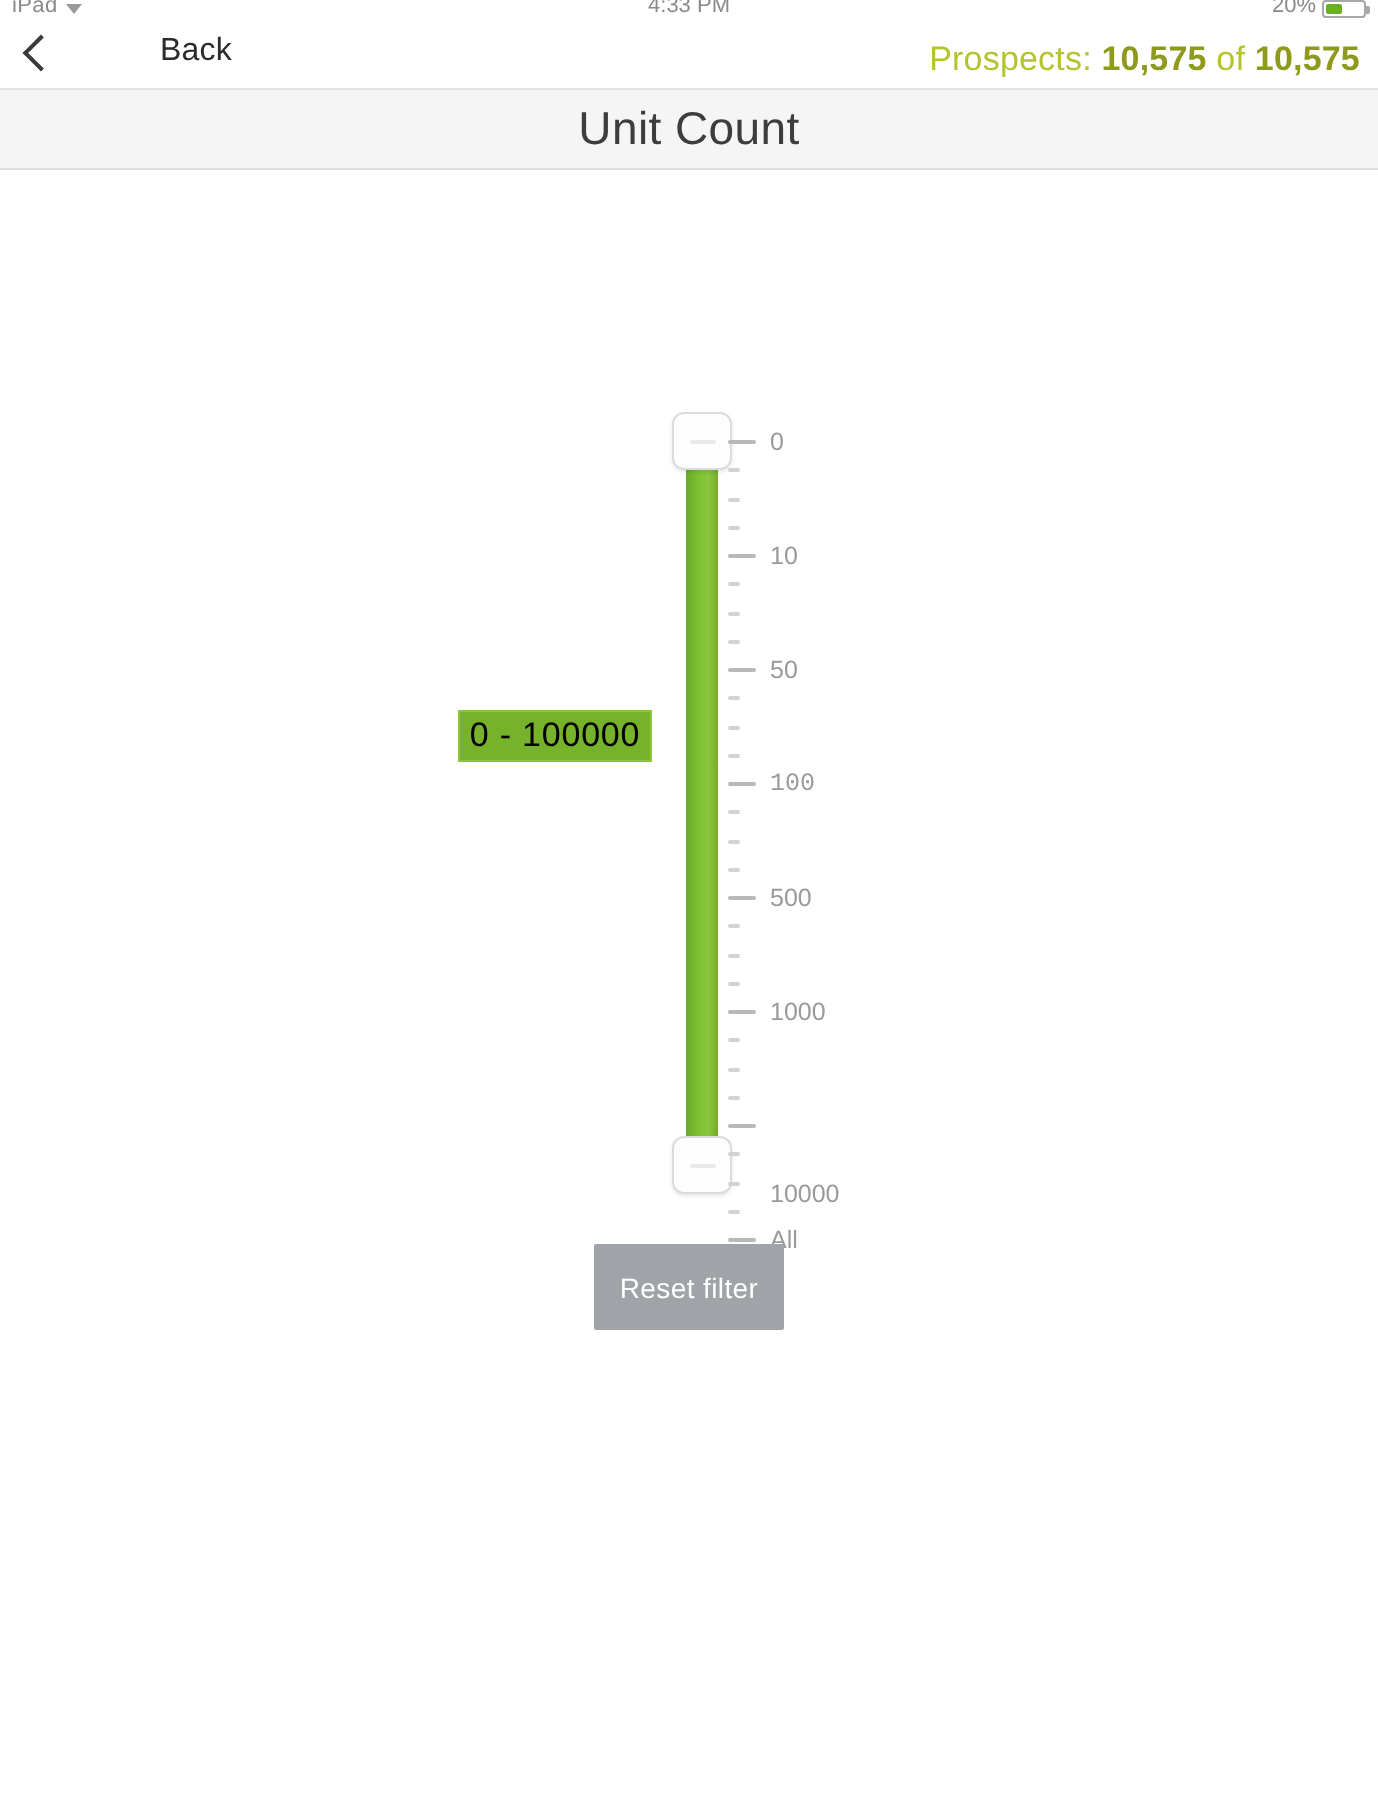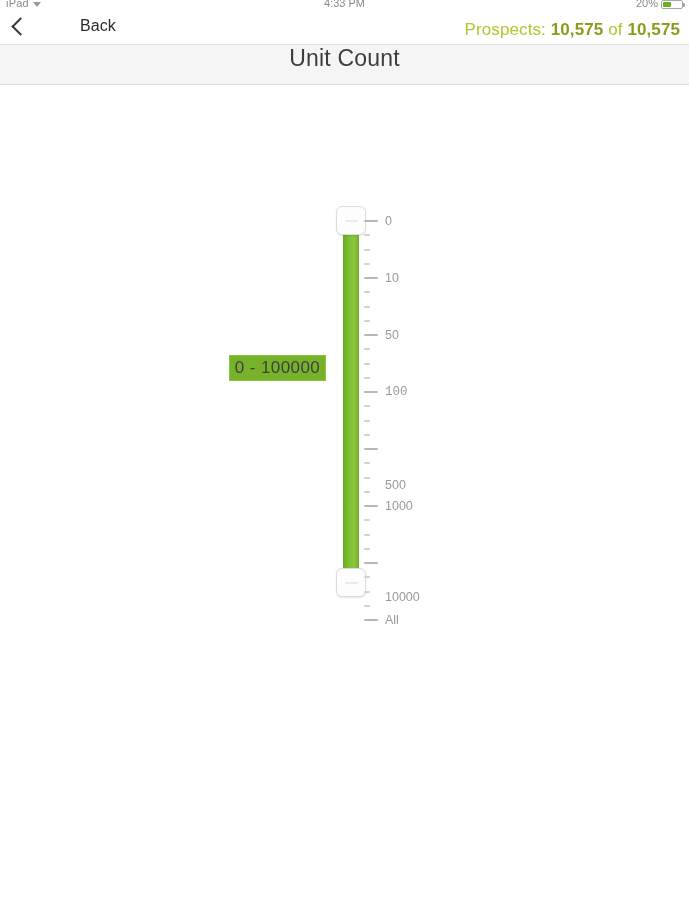--- a/index.html
+++ b/index.html
@@ -130,20 +130,21 @@
   
   .titlebar {
     position: absolute;
     left: 0; top: 44px;
     width: 689px; height: 41px;
     background: #f5f5f5;
     border-top: 1px solid #e3e3e3;
     border-bottom: 1px solid #dedede;
     box-sizing: border-box;
     display: flex;
+    align-items: center;
     justify-content: center;
   }
   .title-text {
     font-size: 23px;
     color: #3d3d3d;
     font-weight: normal;
     letter-spacing: .2px;
     margin: 0;
   }
 
@@ -171,21 +172,21 @@
   .value-badge {
     position: absolute;
     left: 229px; top: 269px;
     width: 97px; height: 26px;
     background: #77b22b;
     border: 1px solid #8cc63f;
     box-sizing: border-box;
     display: flex;
     align-items: center;
     justify-content: center;
-    color: #404040;
+    color: #000000;
     font-size: 17px;
     letter-spacing: .4px;
   }
 
   
   .slider {
     position: absolute;
     left: 336px; top: 120px;
     width: 100px;
     height: 395px;
@@ -327,33 +328,34 @@
         <div class="tick-label" style="top: 123px;">50</div>
         <div class="tick minor" style="top: 142px;"></div>
         <div class="tick minor" style="top: 157px;"></div>
         <div class="tick minor" style="top: 171px;"></div>
         <div class="tick major" style="top: 185px;"></div>
         <div class="tick-label" style="top: 180px; font-family: Liberation Mono, monospace;">100</div>
         <div class="tick minor" style="top: 199px;"></div>
         <div class="tick minor" style="top: 214px;"></div>
         <div class="tick minor" style="top: 228px;"></div>
         <div class="tick major" style="top: 242px;"></div>
-        <div class="tick-label" style="top: 237px; margin-top: 36px;">500</div>
+        <div class="tick-label" style="top: 237px;">500</div>
         <div class="tick minor" style="top: 256px;"></div>
         <div class="tick minor" style="top: 271px;"></div>
         <div class="tick minor" style="top: 285px;"></div>
         <div class="tick major" style="top: 299px;"></div>
         <div class="tick-label" style="top: 294px;">1000</div>
         <div class="tick minor" style="top: 313px;"></div>
         <div class="tick minor" style="top: 328px;"></div>
         <div class="tick minor" style="top: 342px;"></div>
         <div class="tick major" style="top: 356px;"></div>
         <div class="tick-label" style="top: 351px; margin-top: 34px;">10000</div>
         <div class="tick minor" style="top: 370px;"></div>
         <div class="tick minor" style="top: 385px;"></div>
         <div class="tick minor" style="top: 399px;"></div>
         <div class="tick major" style="top: 413px;"></div>
         <div class="tick-label" style="top: 408px;">All</div>
       </div>
   </div>
 
+  <button class="reset-btn">Reset filter</button>
 
 </div>
 
 </body></html>

